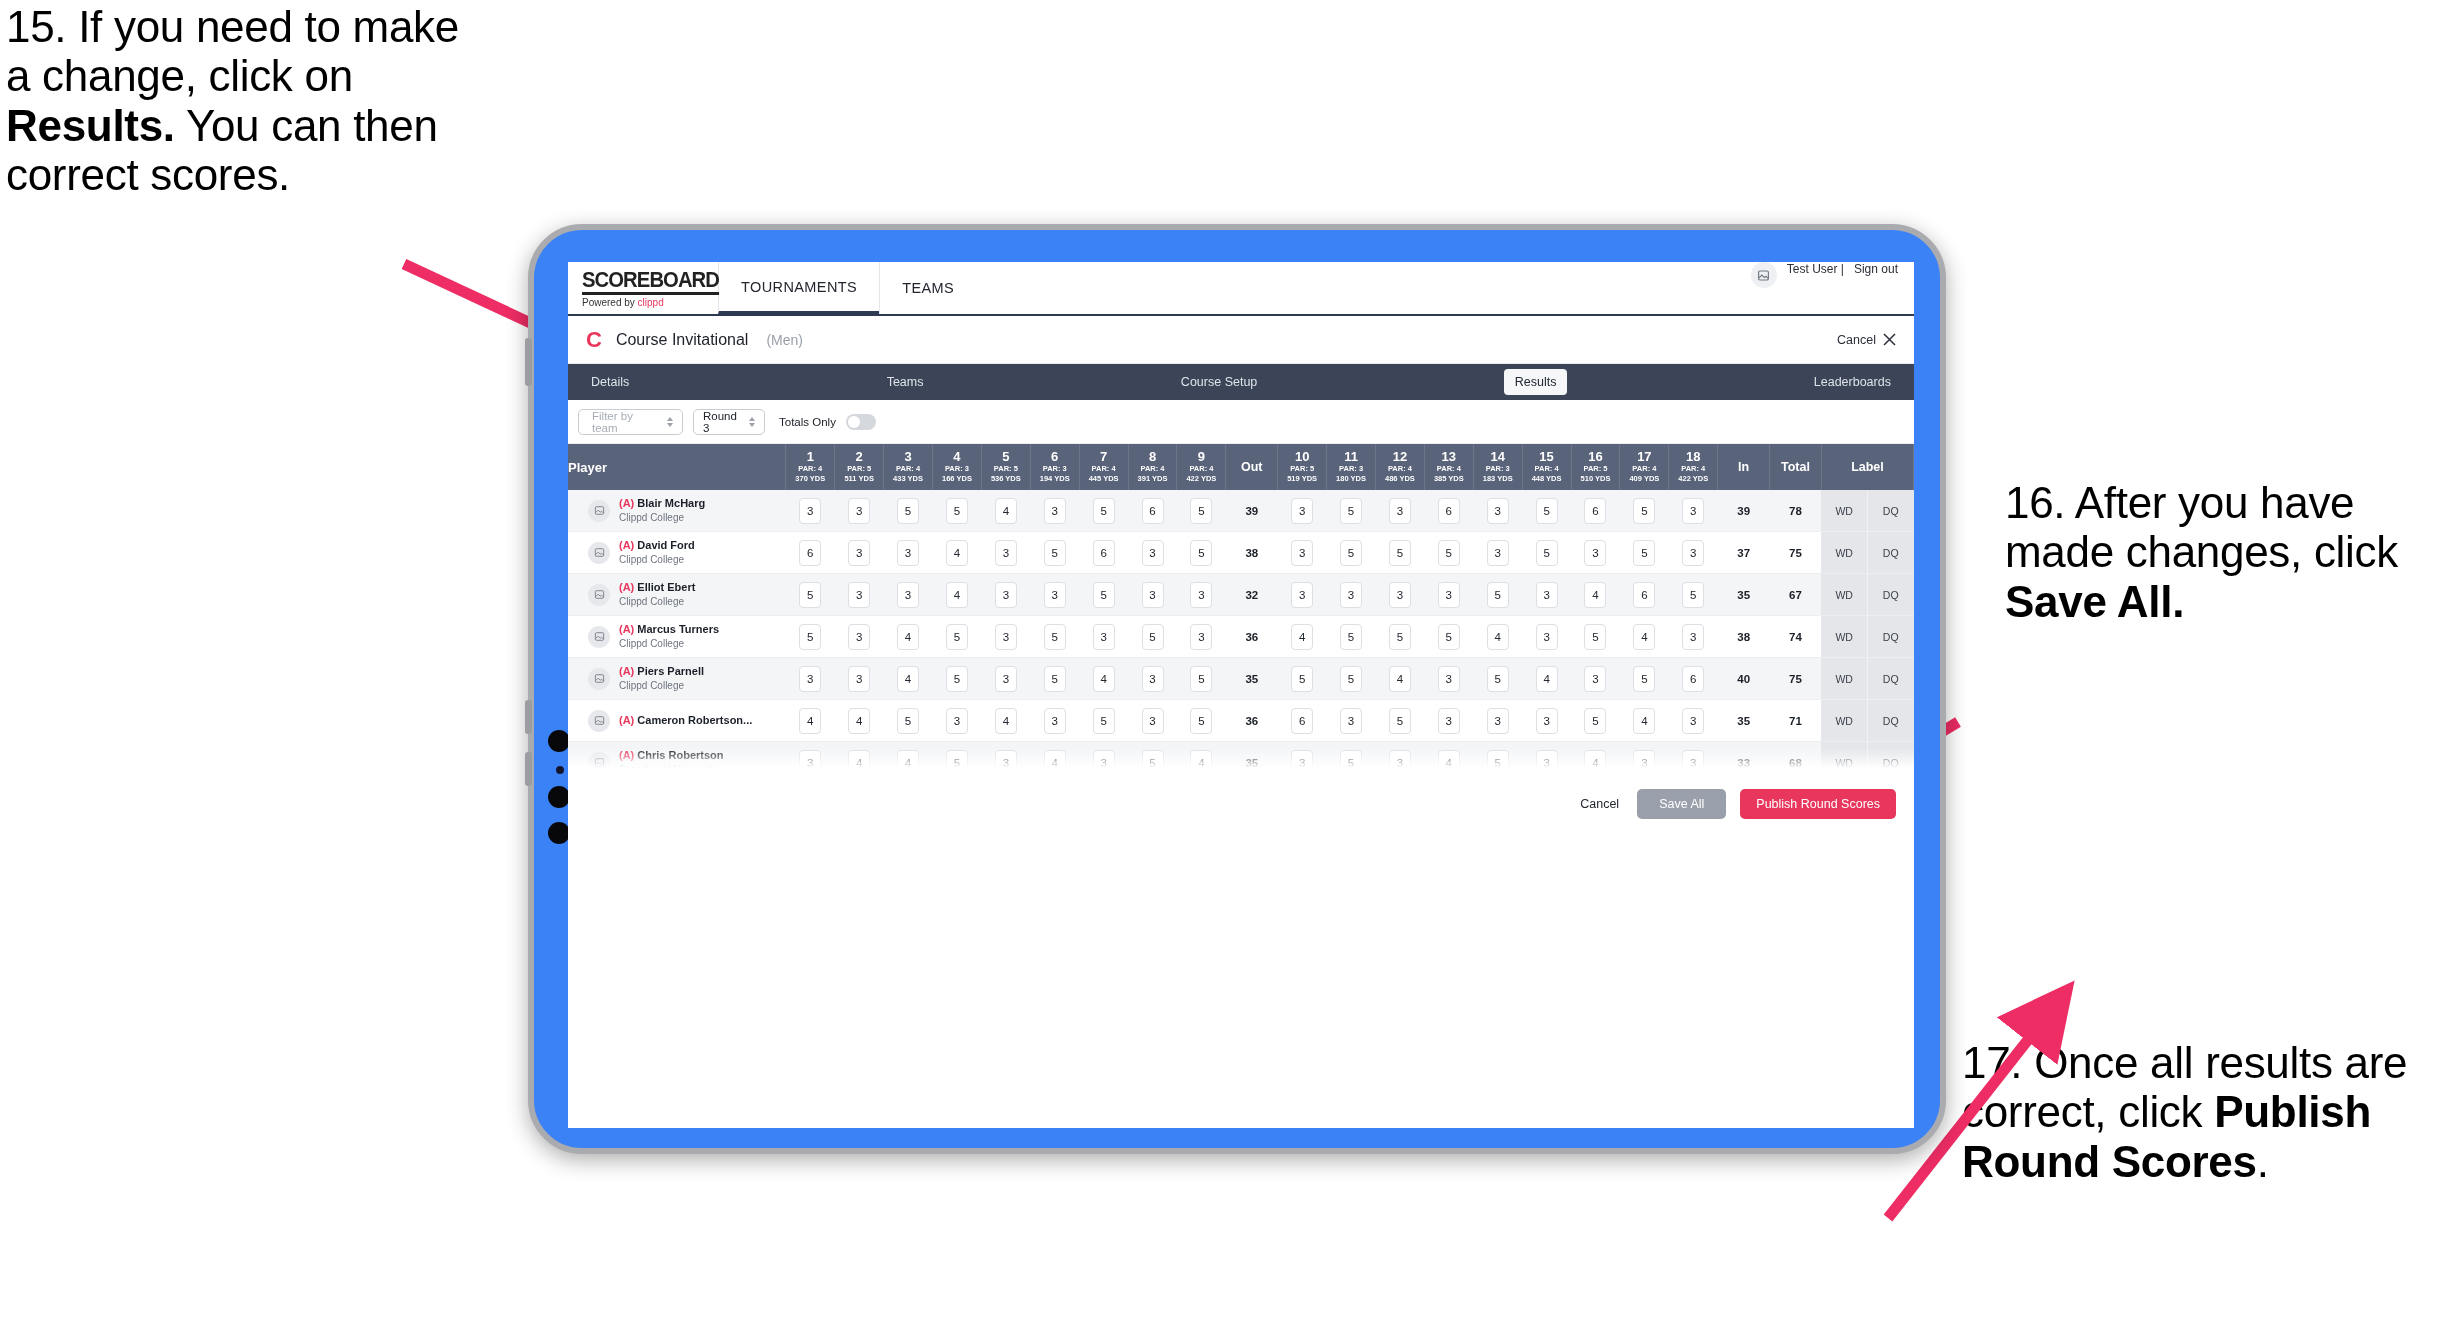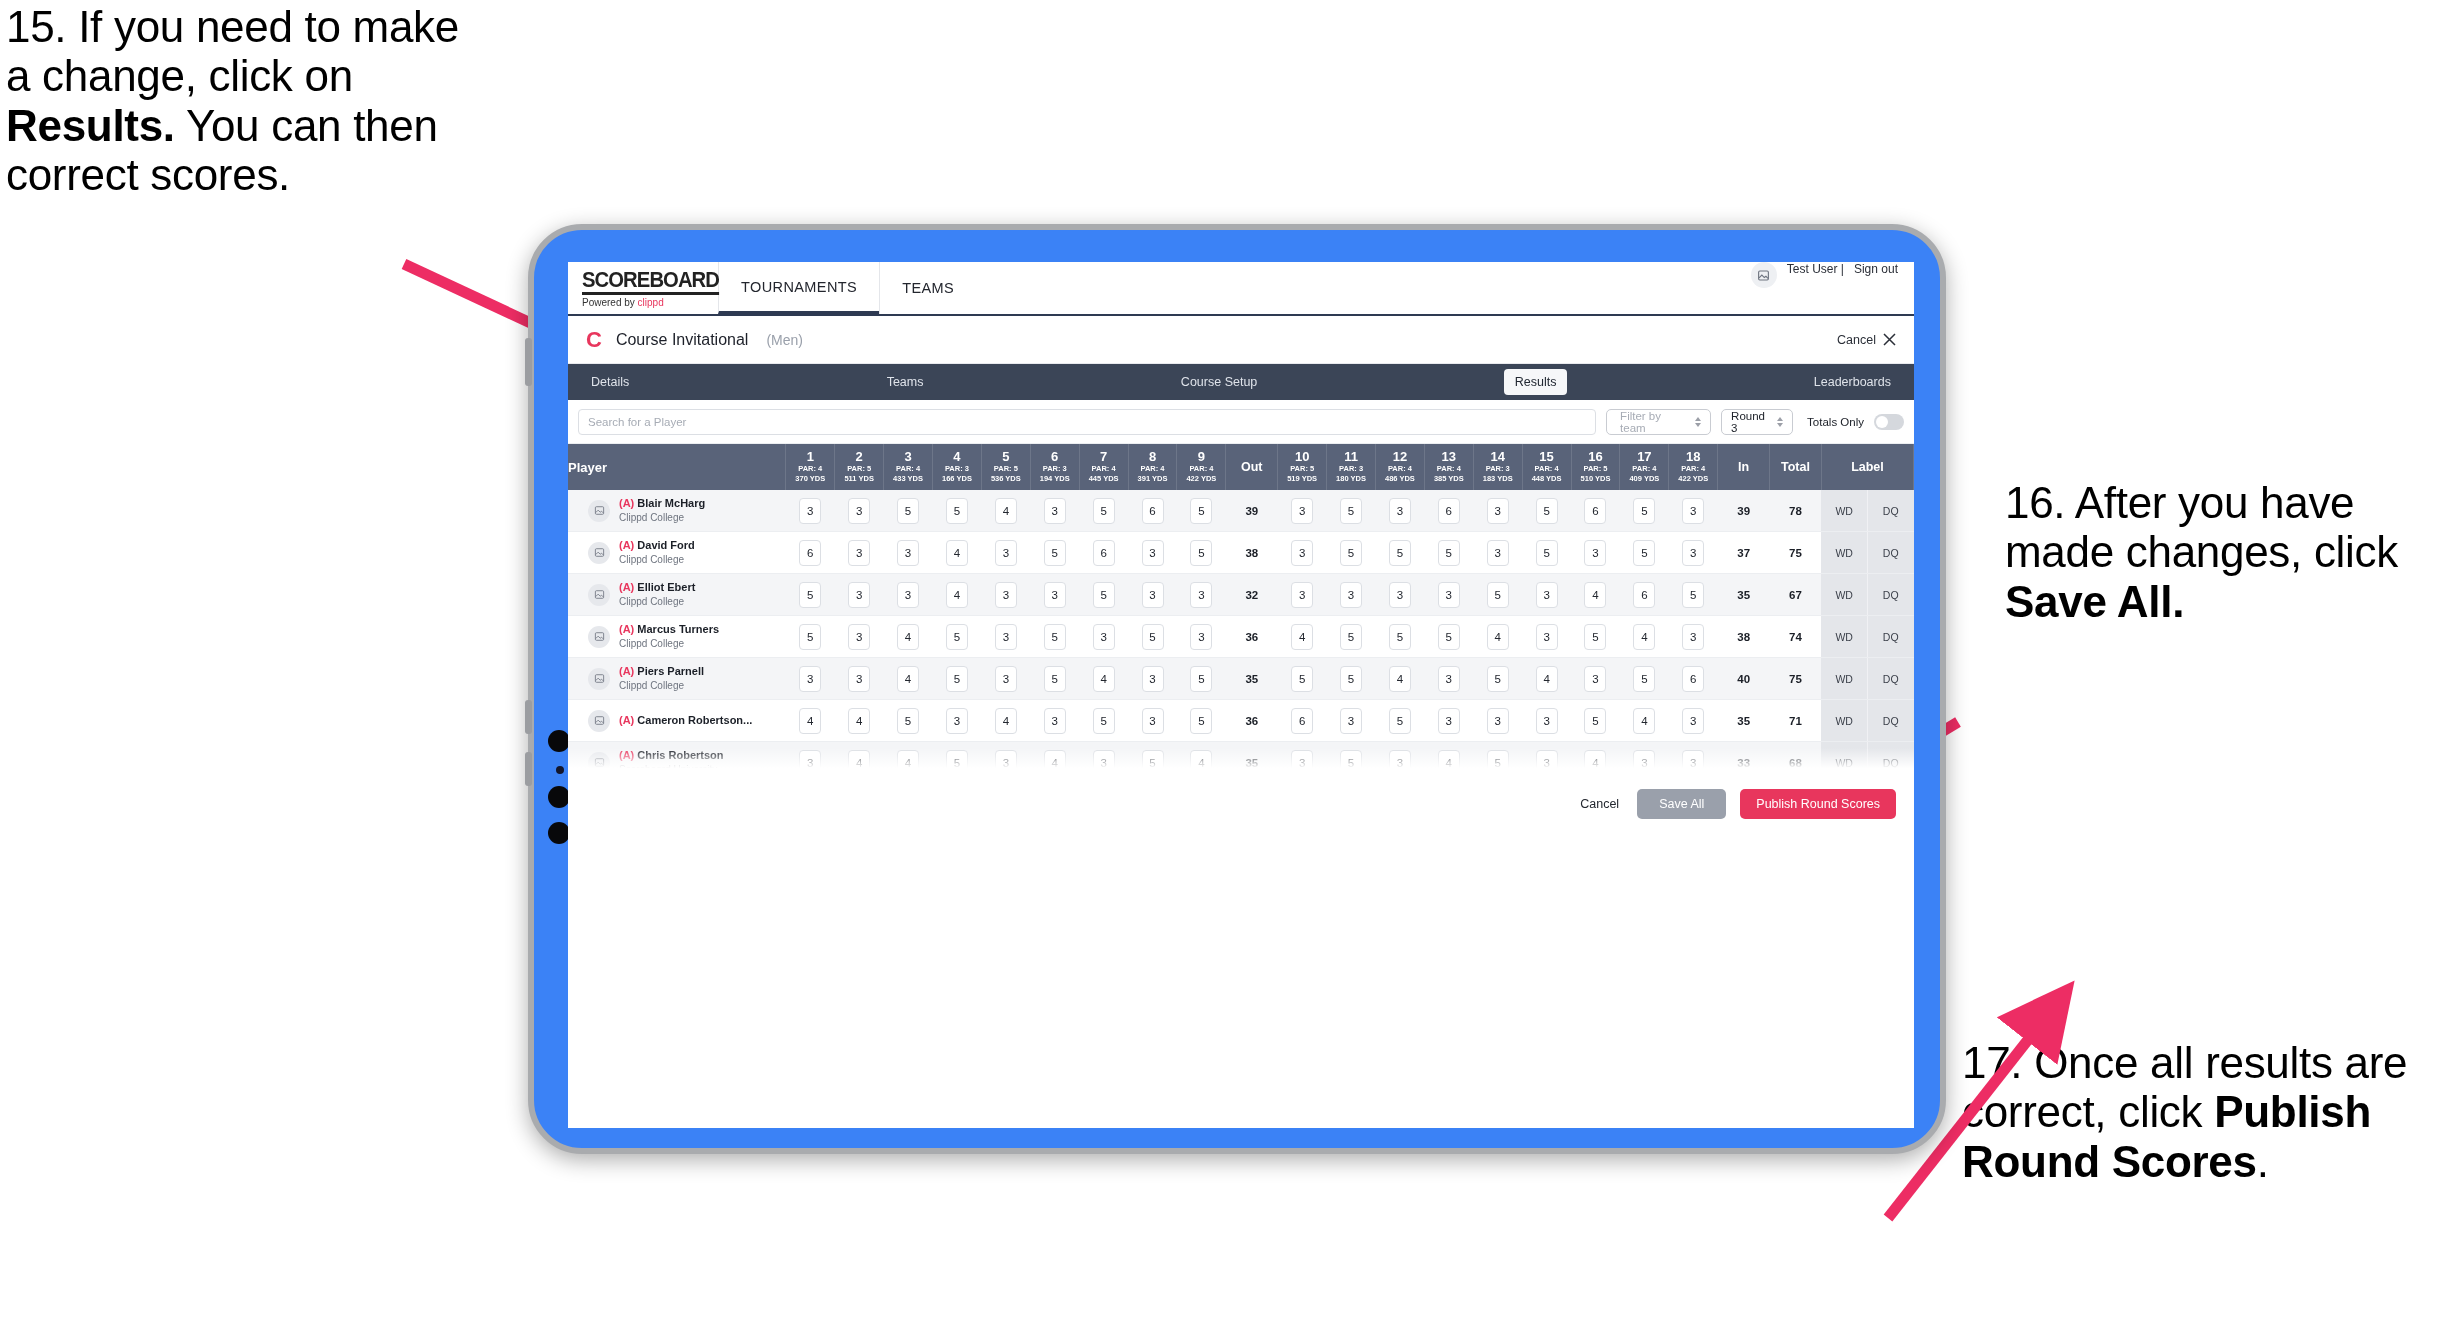--- a/index.html
+++ b/index.html
@@ -300,21 +300,20 @@
 
       <div id="tabbar">
         <div class="tab"><span>Details</span></div>
         <div class="tab"><span>Teams</span></div>
         <div class="tab"><span>Course Setup</span></div>
         <div class="tab active"><span>Results</span></div>
         <div class="tab"><span>Leaderboards</span></div>
       </div>
 
       <div id="filters">
-        <input id="search-input" type="text" placeholder="Search for a Player" style="">
         <div class="selectbox" id="team-select">
           <span>Filter by team</span>
           <span class="caret">
               <i class="up"></i>
               <i class="dn"></i>
             </span>
         </div>
         <div class="selectbox" id="round-select">
           <span>Round 3</span>
           <span class="caret">

